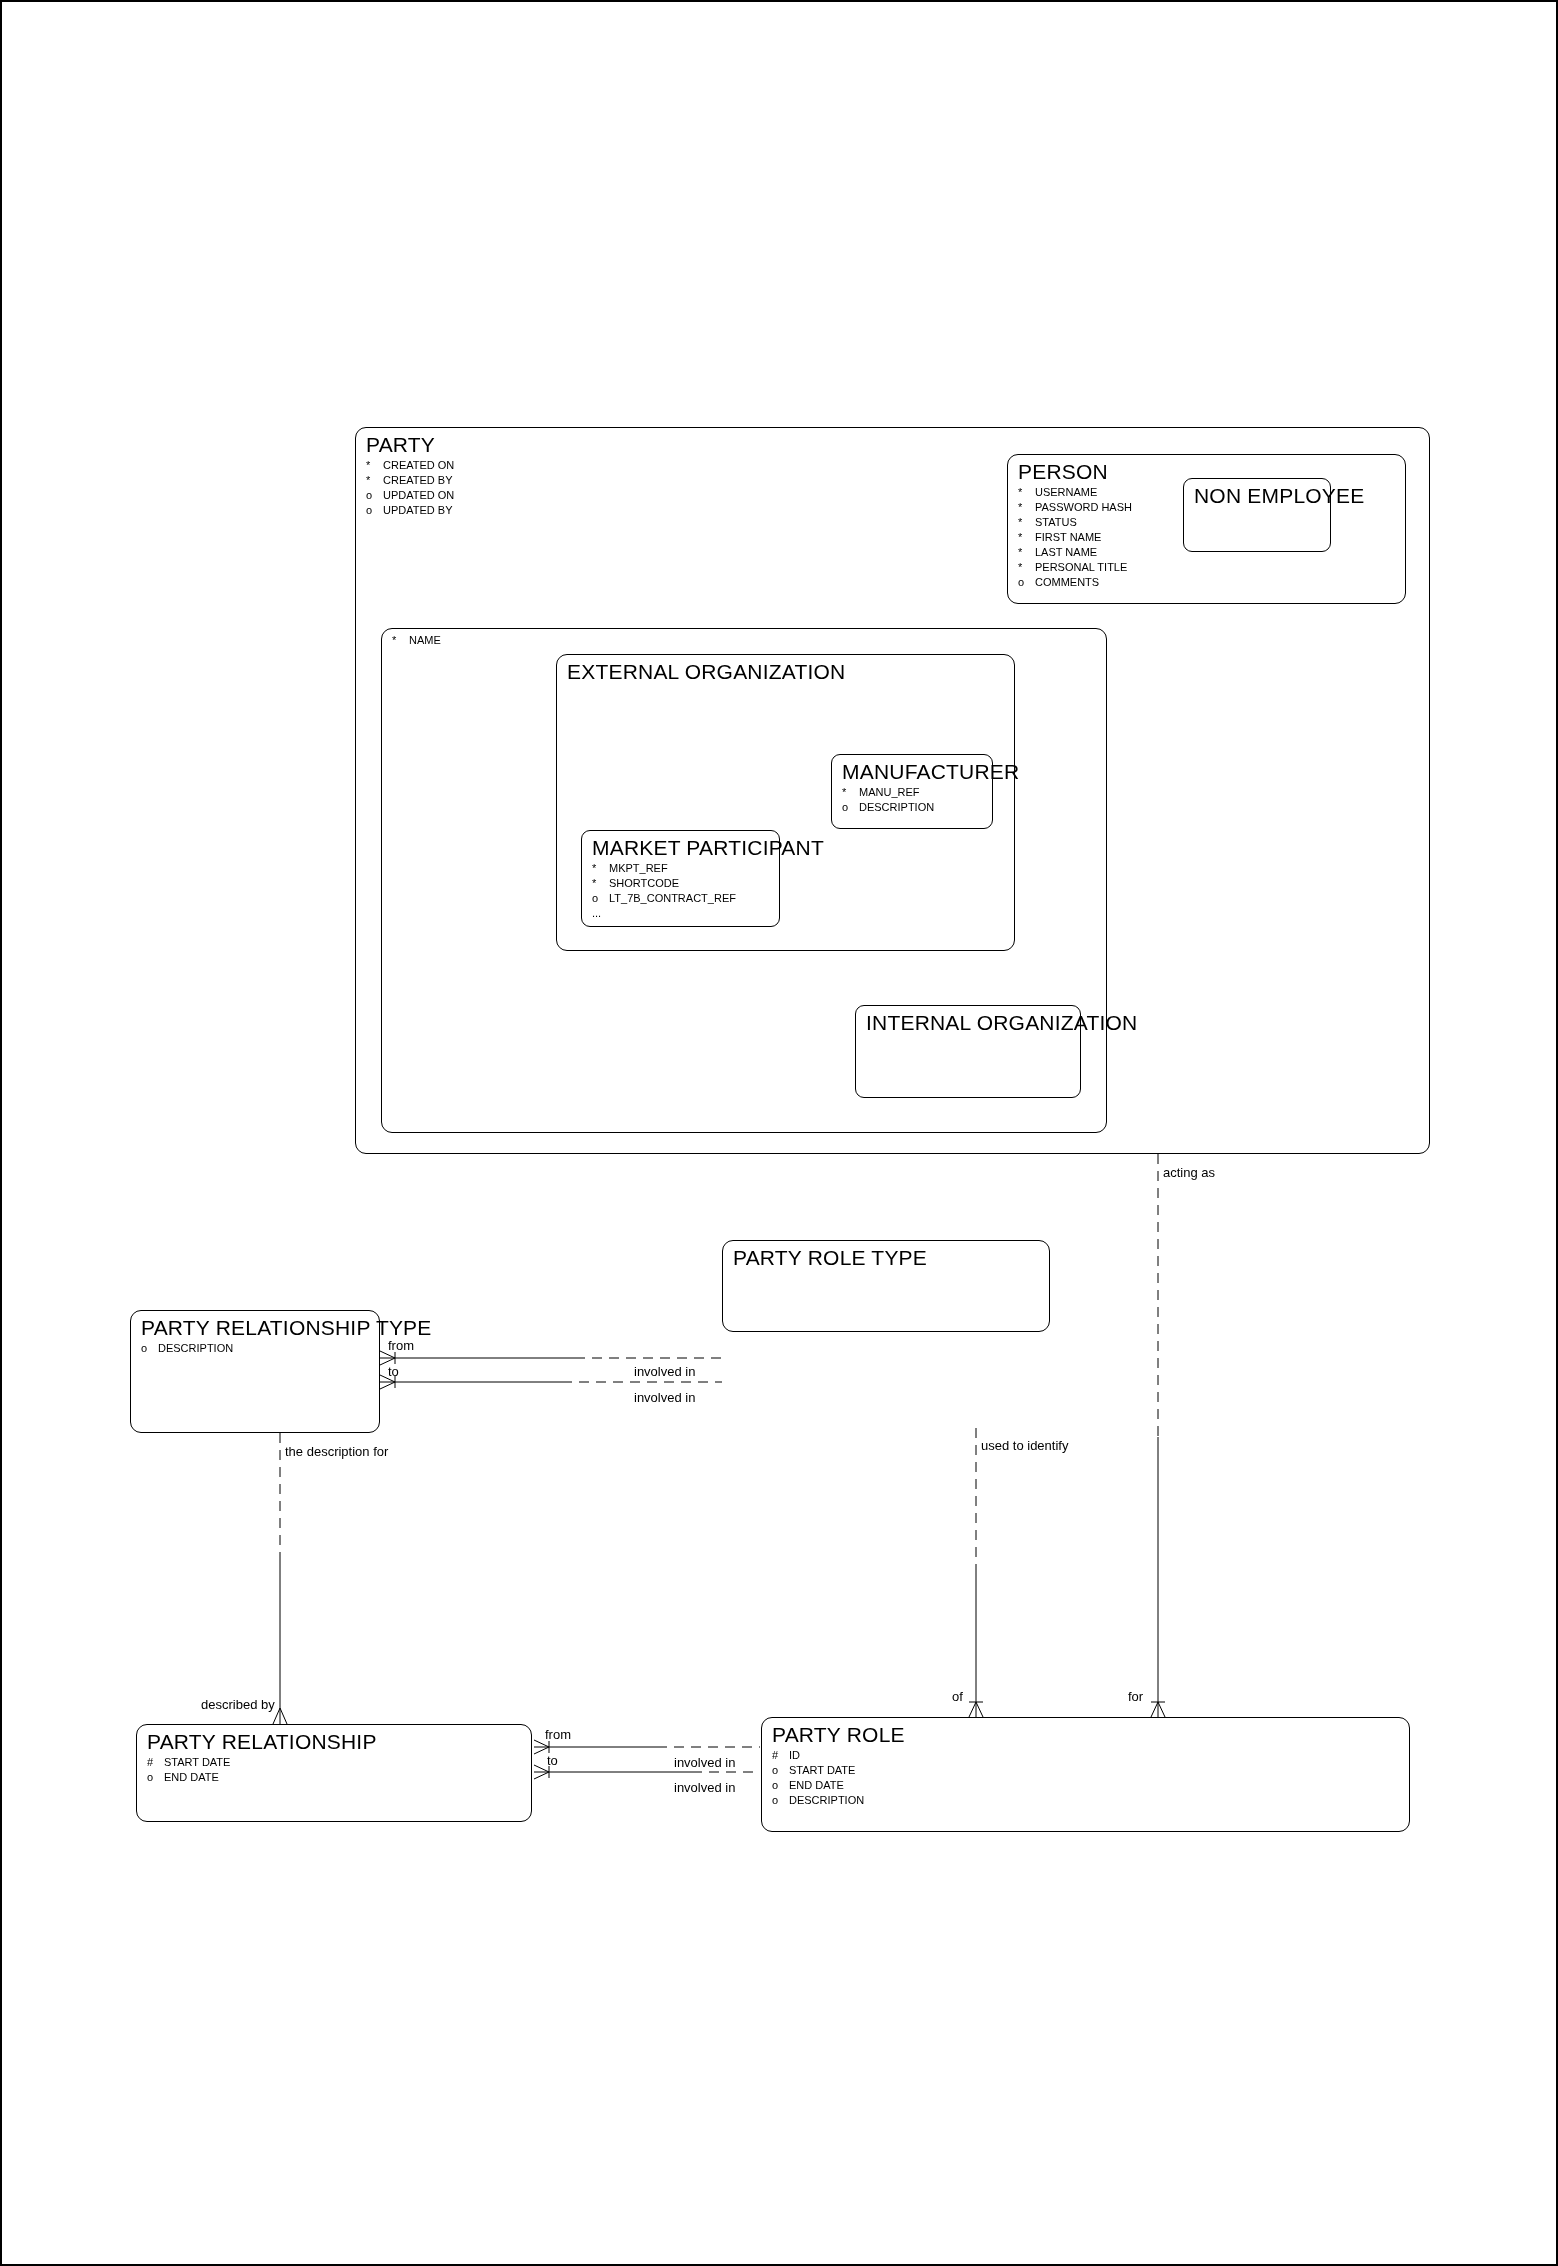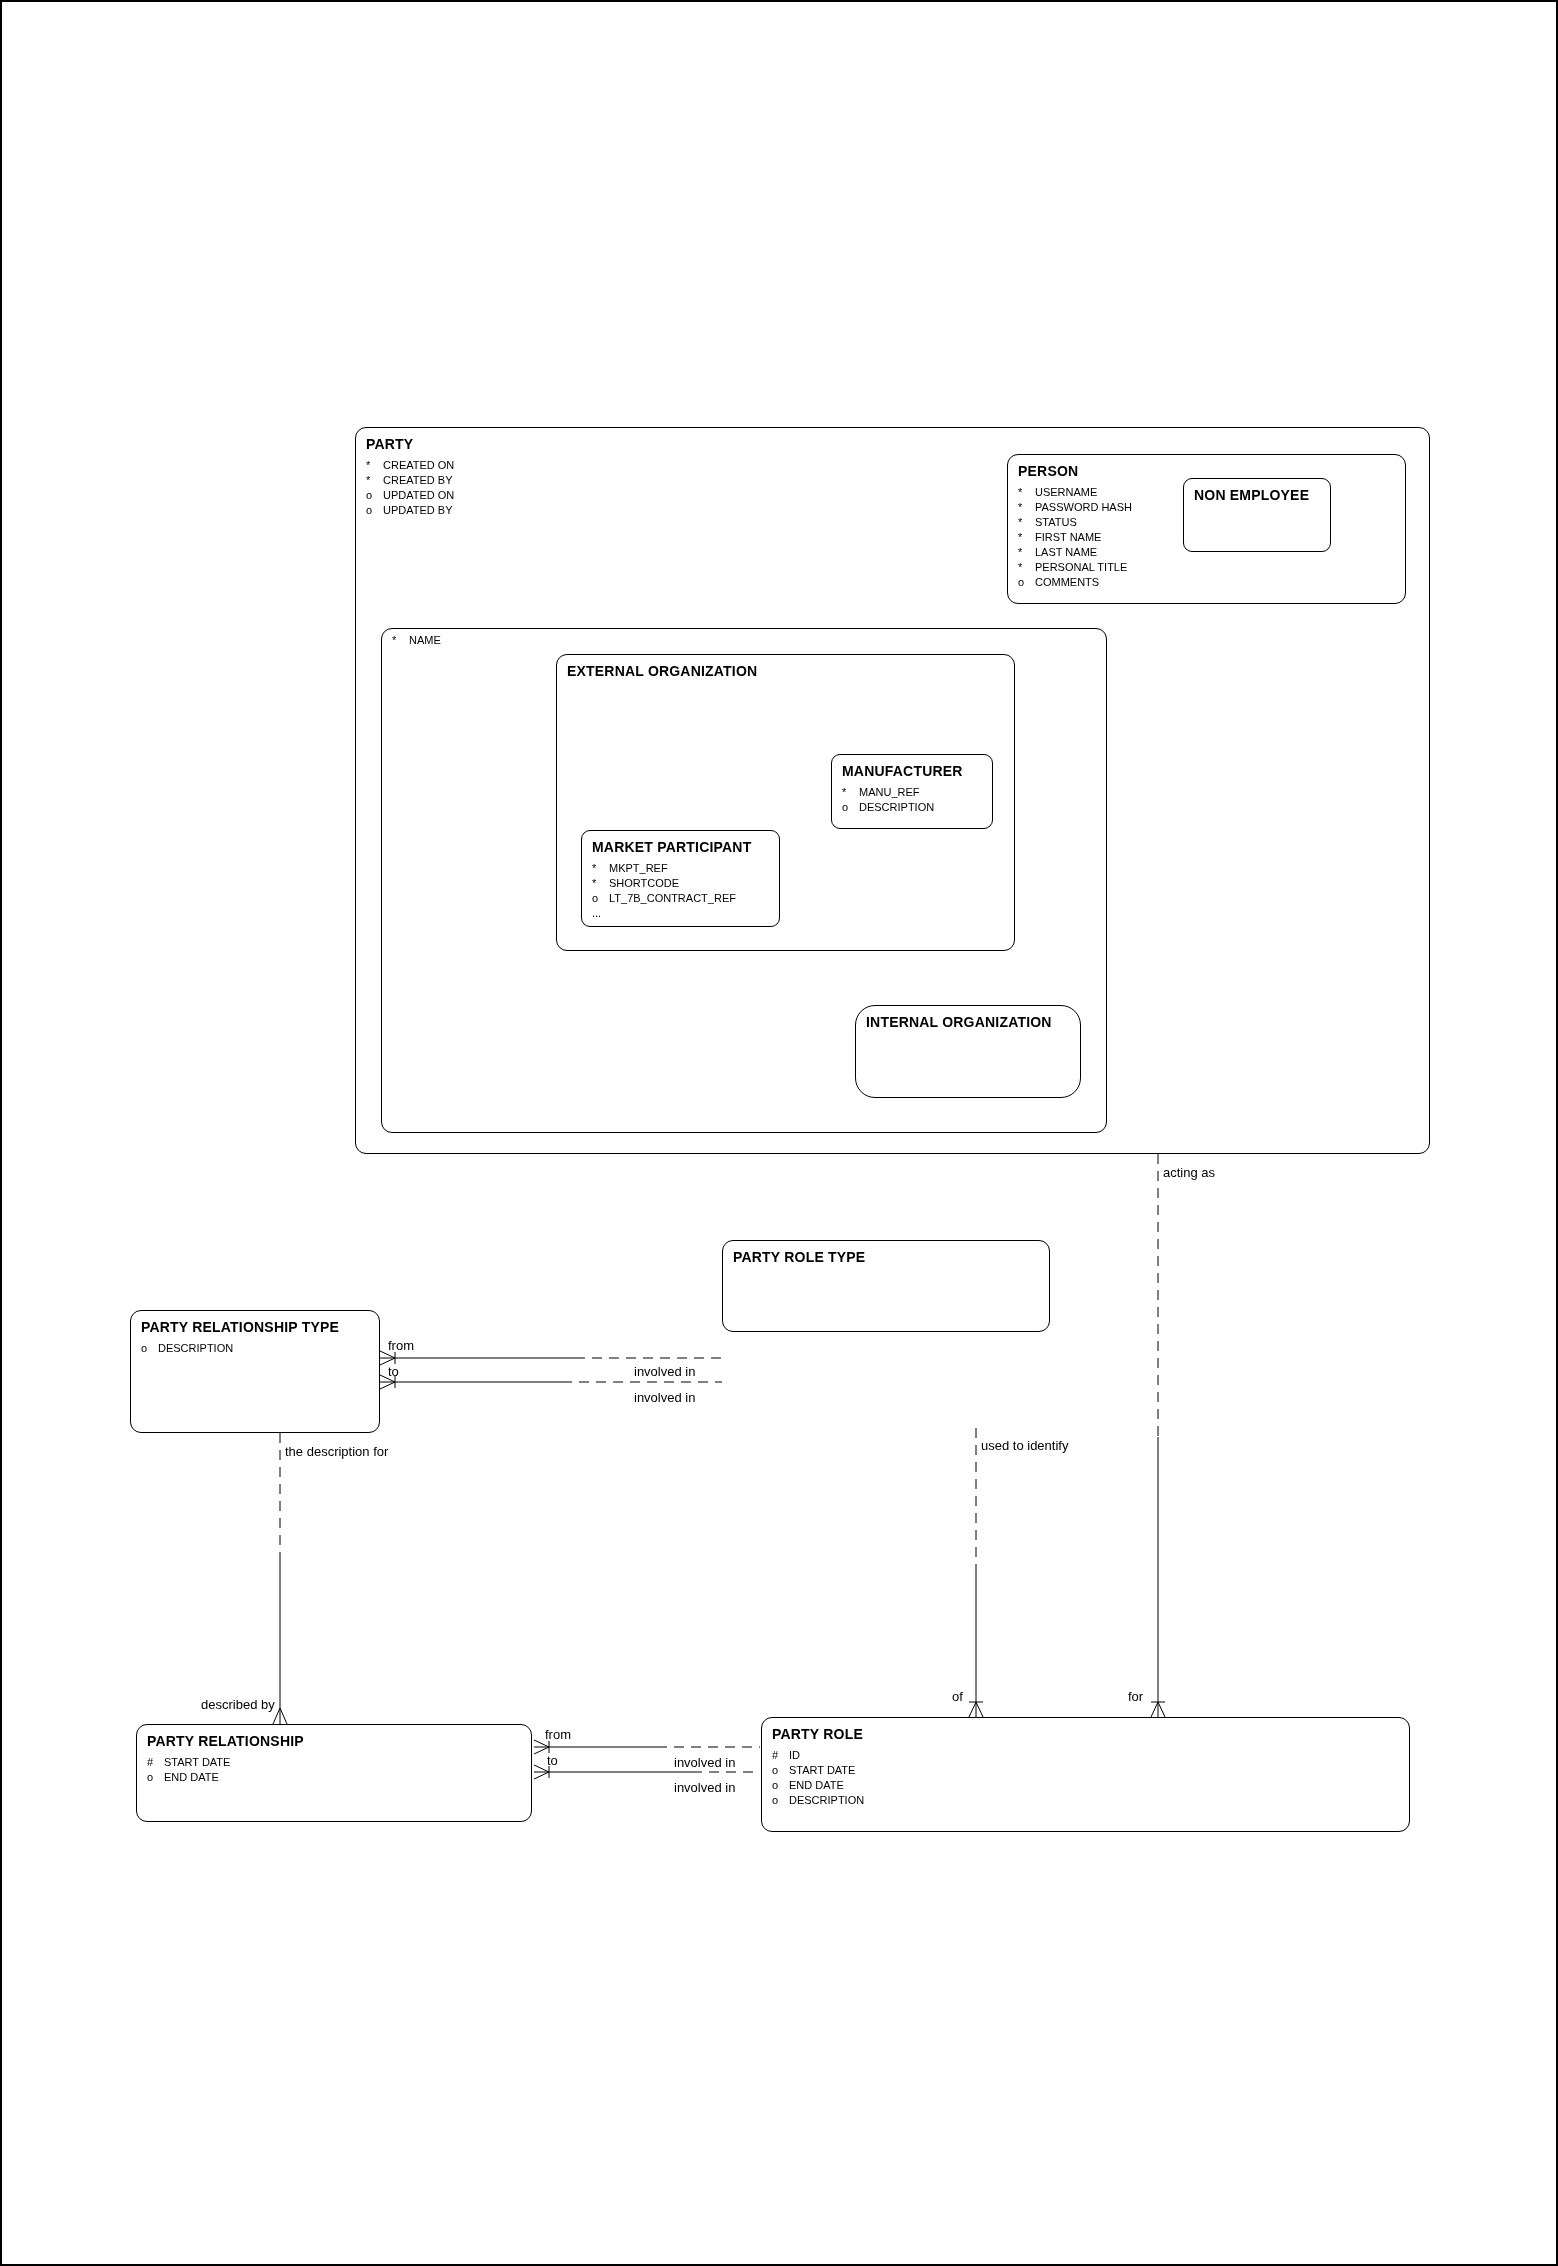--- a/index.html
+++ b/index.html
@@ -16,25 +16,24 @@
   svg.connectors{position:absolute;left:0;top:0;pointer-events:none;}
   .entity{
     position:absolute;
     border:1px solid #000;
     border-radius:11px;
     background:transparent;
     box-sizing:border-box;
   }
   .etitle{
     padding:7px 10px 0 10px;
-    font-size:14px;
+    font-size:21px;
     line-height:19px;
     white-space:nowrap;
     letter-spacing:0.2px;
-    font-weight:bold;
   }
   .attrs{padding:4px 8px 0 10px;}
   .arow{display:flex;height:15px;font-size:11px;line-height:15px;white-space:nowrap;}
   .am{width:17px;flex:0 0 17px;}
   .an{flex:1;}
   .rel-label{
     position:absolute;
     font-size:13px;
     line-height:15px;
     white-space:nowrap;
@@ -200,21 +199,21 @@
           <span class="am">o</span>
           <span class="an">LT_7B_CONTRACT_REF</span>
         </div>
       <div class="arow">
           <span class="am">...</span>
           <span class="an"></span>
         </div>
     </div>
   </div>
 
-  <div class="entity" style="left:853px;top:1003px;width:226px;height:93px;border-radius:20px">
+  <div class="entity" style="left:853px;top:1003px;width:226px;height:93px;border-radius:9px">
     <div class="etitle">INTERNAL ORGANIZATION</div>
   </div>
 
   <div class="entity" style="left:128px;top:1308px;width:250px;height:123px">
     <div class="etitle">PARTY RELATIONSHIP TYPE</div>
     <div class="attrs">
       <div class="arow">
           <span class="am">o</span>
           <span class="an">DESCRIPTION</span>
         </div>

